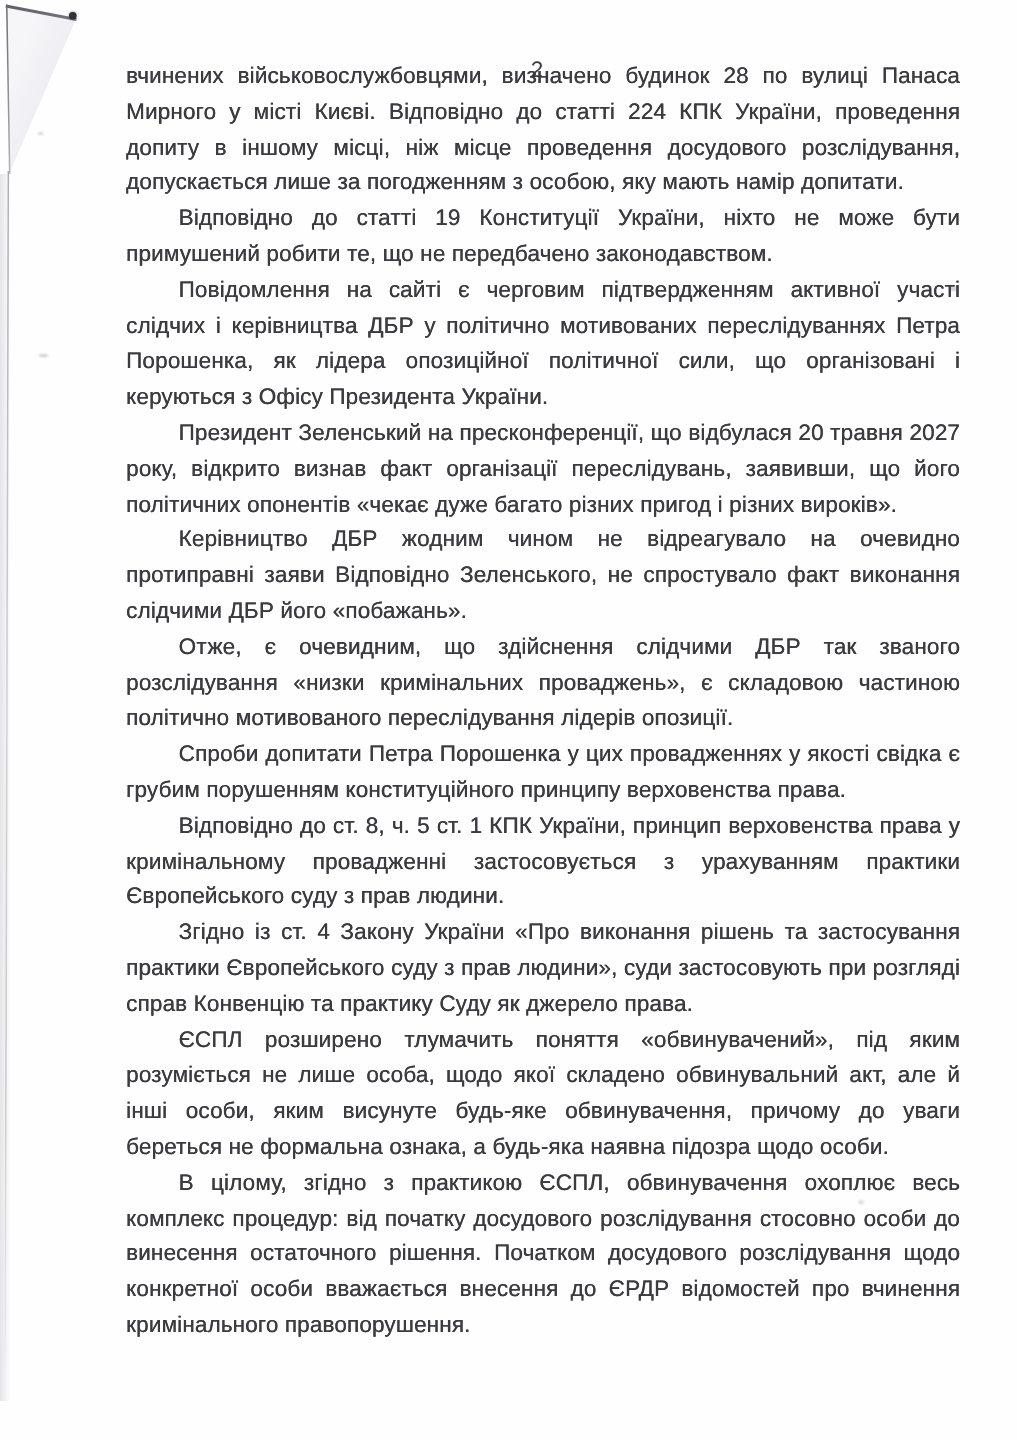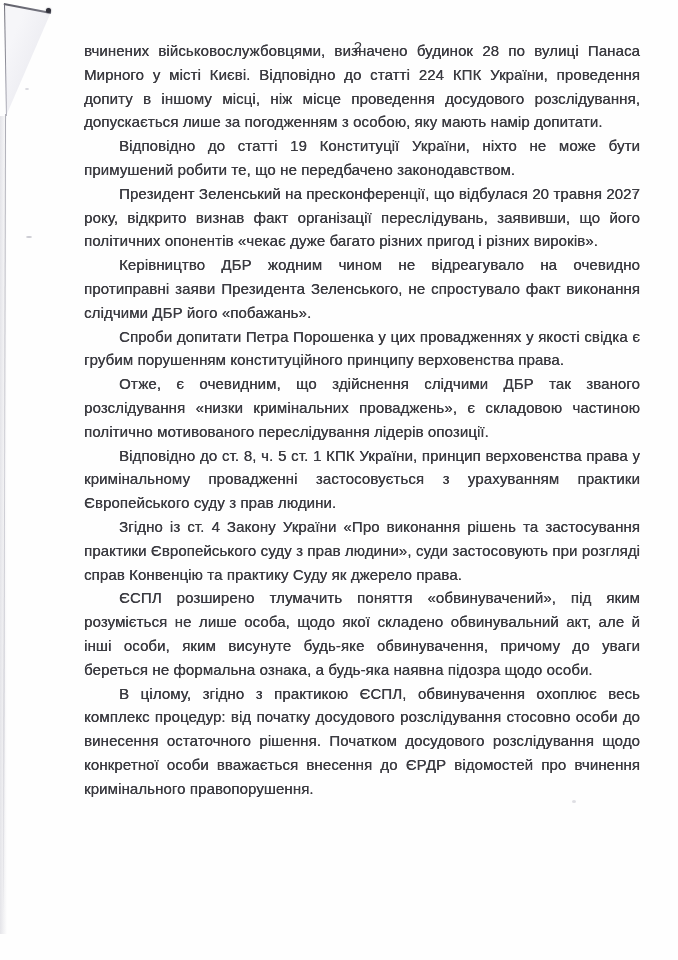--- a/index.html
+++ b/index.html
@@ -154,23 +154,24 @@
   <div class="speck s1"></div>
   <div class="speck s2"></div>
   <div class="speck s3"></div>
   <div class="speck s4"></div>
 
   <div class="pageno">2</div>
 
   <div class="content">
     <p>вчинених військовослужбовцями, визначено будинок 28 по вулиці Панаса Мирного у місті Києві. Відповідно до статті 224 КПК України, проведення допиту в іншому місці, ніж місце проведення досудового розслідування, допускається лише за погодженням з особою, яку мають намір допитати.</p>
     <p class="indent">Відповідно до статті 19 Конституції України, ніхто не може бути примушений робити те, що не передбачено законодавством.</p>
+    <p class="indent">Повідомлення на сайті є черговим підтвердженням активної участі слідчих і керівництва ДБР у політично мотивованих переслідуваннях Петра Порошенка, як лідера опозиційної політичної сили, що організовані і керуються з Офісу Президента України.</p>
     <p class="indent">Президент Зеленський на пресконференції, що відбулася 20 травня 2027 року,  відкрито визнав факт організації переслідувань, заявивши, що його політичних опонентів «чекає дуже багато різних пригод і різних вироків».</p>
-    <p class="indent">Керівництво ДБР жодним чином не відреагувало на очевидно протиправні заяви Президента Зеленського, не спростувало факт виконання слідчими ДБР його «побажань».</p>
+    <p class="indent">Керівництво ДБР жодним чином не відреагувало на очевидно протиправні заяви Відповідно Зеленського, не спростувало факт виконання слідчими ДБР його «побажань».</p>
+    <p class="indent">Отже, є очевидним, що здійснення слідчими ДБР так званого розслідування «низки кримінальних проваджень», є складовою частиною політично мотивованого переслідування лідерів опозиції.</p>
     <p class="indent">Спроби допитати Петра Порошенка у цих провадженнях у якості свідка є грубим порушенням конституційного принципу верховенства права.</p>
-    <p class="indent">Отже, є очевидним, що здійснення слідчими ДБР так званого розслідування «низки кримінальних проваджень», є складовою частиною політично мотивованого переслідування лідерів опозиції.</p>
     <p class="indent">Відповідно до ст. 8, ч. 5 ст. 1 КПК України, принцип верховенства права у кримінальному провадженні застосовується з урахуванням практики Європейського суду з прав людини.</p>
     <p class="indent">Згідно із ст. 4 Закону України «Про виконання рішень та застосування практики Європейського суду з прав людини», суди застосовують при розгляді справ Конвенцію та практику Суду як джерело права.</p>
     <p class="indent">ЄСПЛ розширено тлумачить поняття «обвинувачений», під яким розуміється не лише особа, щодо якої складено обвинувальний акт, але й інші особи, яким висунуте будь-яке обвинувачення, причому до уваги береться не формальна ознака, а будь-яка наявна підозра щодо особи.</p>
     <p class="indent">В цілому, згідно з практикою ЄСПЛ, обвинувачення охоплює весь комплекс процедур: від початку досудового розслідування стосовно особи до винесення остаточного рішення. Початком досудового розслідування щодо конкретної особи вважається внесення до ЄРДР відомостей про вчинення кримінального правопорушення.</p>
   </div>
 
 </div>
 
 </body></html>

